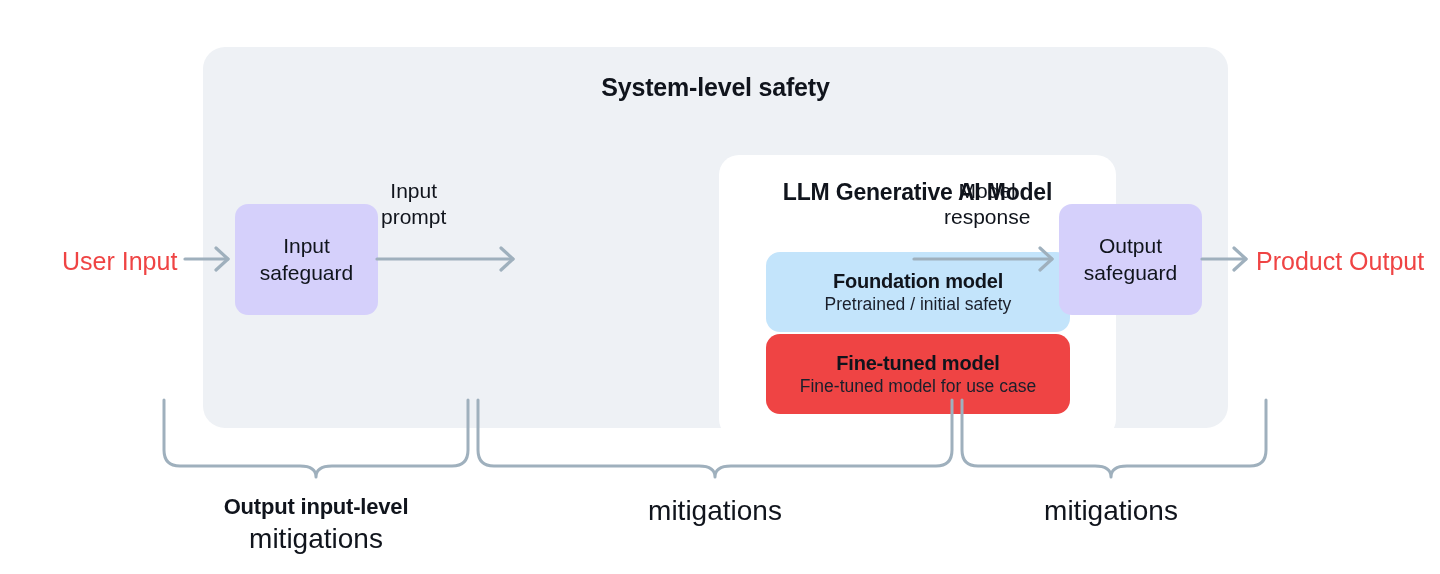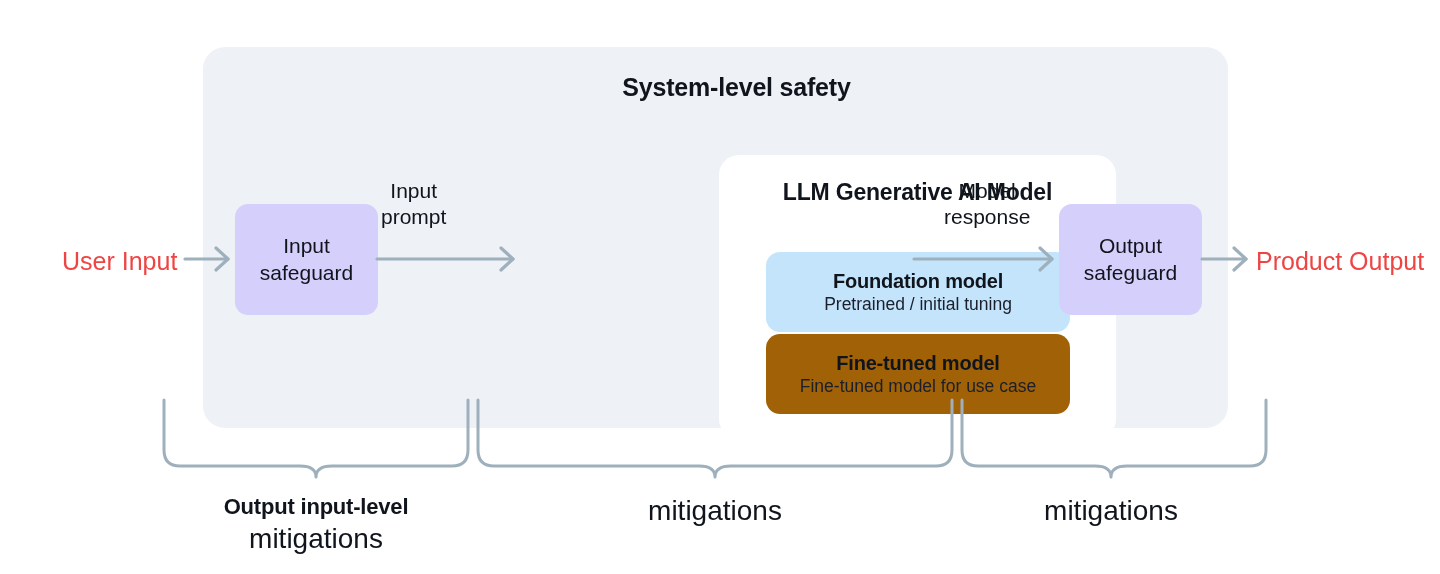--- a/index.html
+++ b/index.html
@@ -32,21 +32,20 @@
   #system-title {
     position: absolute;
     left: 0;
     top: 26px;
     width: 1025px;
     text-align: center;
     font-size: 25px;
     font-weight: bold;
     letter-spacing: -0.2px;
     color: #10141c;
-    padding-left: 21px;
   }
 
   
   #llm-card {
     position: absolute;
     left: 516px;
     top: 108px;
     width: 397px;
     height: 284px;
     background: #ffffff;
@@ -70,21 +69,21 @@
     left: 47px;
     width: 304px;
     height: 80px;
     border-radius: 14px;
     display: flex;
     flex-direction: column;
     align-items: center;
     justify-content: center;
   }
   #foundation-chip { top: 77px;  background: #c3e4fb; margin-top: 20px; }
-  #finetuned-chip  { top: 179px; background: #a16207; }
+  #finetuned-chip  { top: 179px; background: #ef4444; }
   .chip-title {
     font-size: 20px;
     font-weight: bold;
     letter-spacing: -0.2px;
     color: #10141c;
     line-height: 1.15;
   }
   .chip-sub {
     font-size: 17.5px;
     font-weight: normal;
@@ -171,21 +170,21 @@
 <div id="canvas">
 
   <div id="system-container">
     <div id="system-title">System-level safety</div>
 
     <div id="llm-card">
       <div id="llm-title">LLM Generative AI Model</div>
 
       <div id="foundation-chip" class="model-chip">
         <div class="chip-title">Foundation model</div>
-        <div class="chip-sub">Pretrained / initial tuning</div>
+        <div class="chip-sub">Pretrained / initial safety</div>
       </div>
 
       <div id="finetuned-chip" class="model-chip">
         <div class="chip-title">Fine-tuned model</div>
         <div class="chip-sub">Fine-tuned model for use case</div>
       </div>
     </div>
 
   </div>
 

